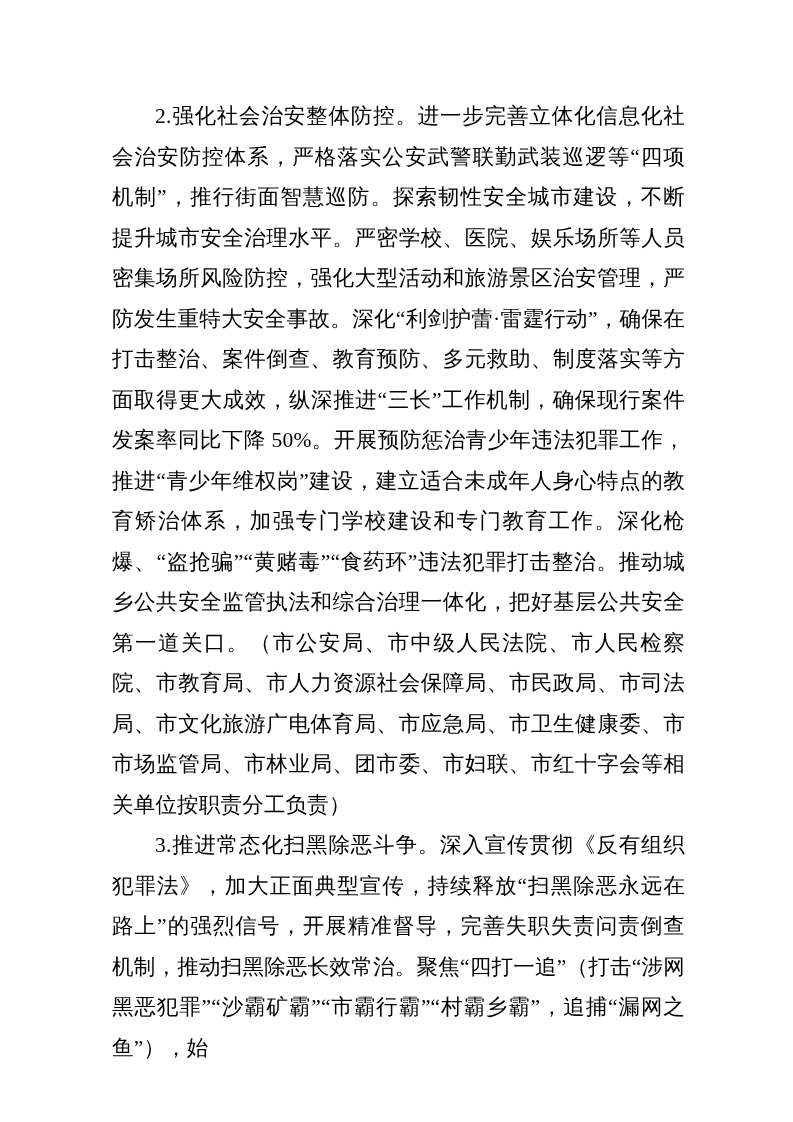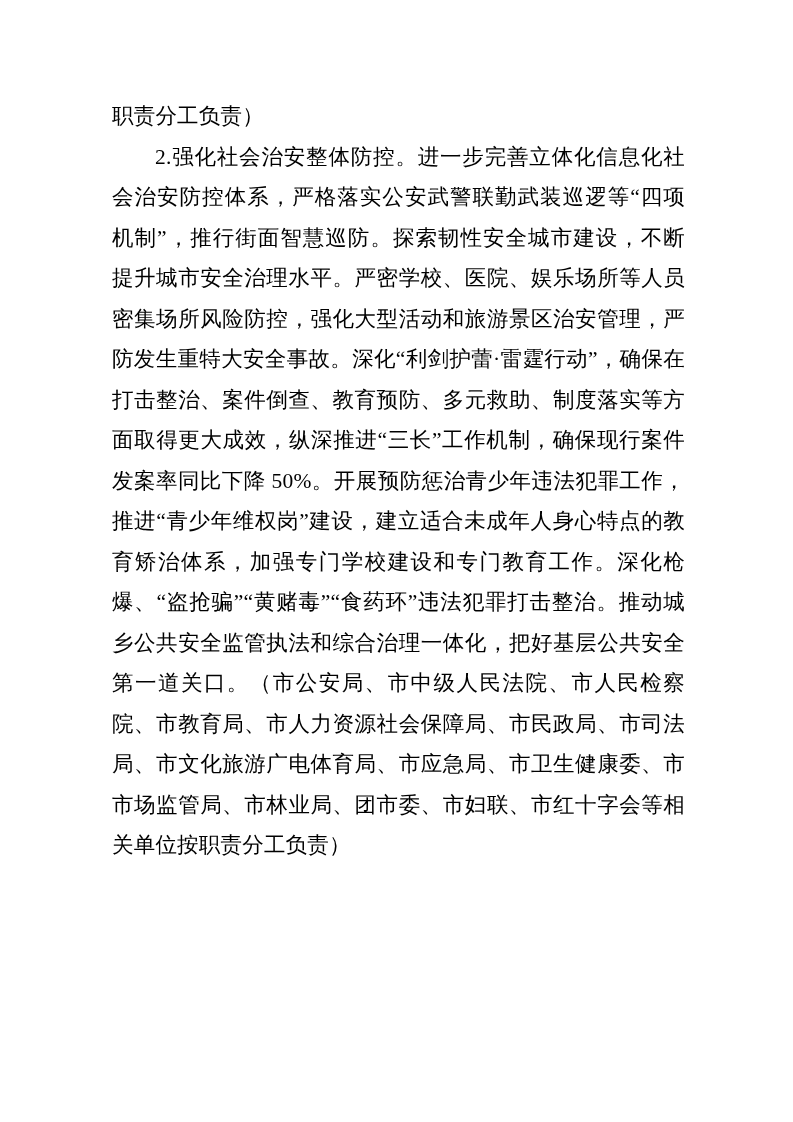--- a/index.html
+++ b/index.html
@@ -35,16 +35,16 @@
   }
   p.indent {
     text-indent: 2em;
   }
 </style>
 </head>
 <body>
 
 <div class="page">
   <div class="doc-body">
-    <p class="para">职责分工负责）</p>
     <p class="para indent">2.强化社会治安整体防控。进一步完善立体化信息化社会治安防控体系，严格落实公安武警联勤武装巡逻等“四项机制”，推行街面智慧巡防。探索韧性安全城市建设，不断提升城市安全治理水平。严密学校、医院、娱乐场所等人员密集场所风险防控，强化大型活动和旅游景区治安管理，严防发生重特大安全事故。深化“利剑护蕾·雷霆行动”，确保在打击整治、案件倒查、教育预防、多元救助、制度落实等方面取得更大成效，纵深推进“三长”工作机制，确保现行案件发案率同比下降 50%。开展预防惩治青少年违法犯罪工作，推进“青少年维权岗”建设，建立适合未成年人身心特点的教育矫治体系，加强专门学校建设和专门教育工作。深化枪爆、“盗抢骗”“黄赌毒”“食药环”违法犯罪打击整治。推动城乡公共安全监管执法和综合治理一体化，把好基层公共安全第一道关口。（市公安局、市中级人民法院、市人民检察院、市教育局、市人力资源社会保障局、市民政局、市司法局、市文化旅游广电体育局、市应急局、市卫生健康委、市市场监管局、市林业局、团市委、市妇联、市红十字会等相关单位按职责分工负责）</p>
+    <p class="para indent">3.推进常态化扫黑除恶斗争。深入宣传贯彻《反有组织犯罪法》，加大正面典型宣传，持续释放“扫黑除恶永远在路上”的强烈信号，开展精准督导，完善失职失责问责倒查机制，推动扫黑除恶长效常治。聚焦“四打一追”（打击“涉网黑恶犯罪”“沙霸矿霸”“市霸行霸”“村霸乡霸”，追捕“漏网之鱼”），始</p>
   </div>
 </div>
 
 </body></html>

